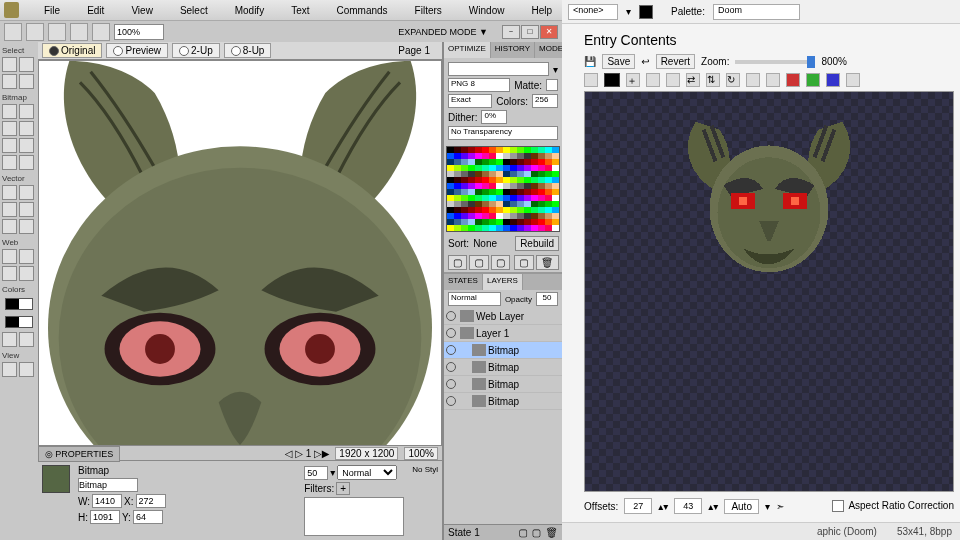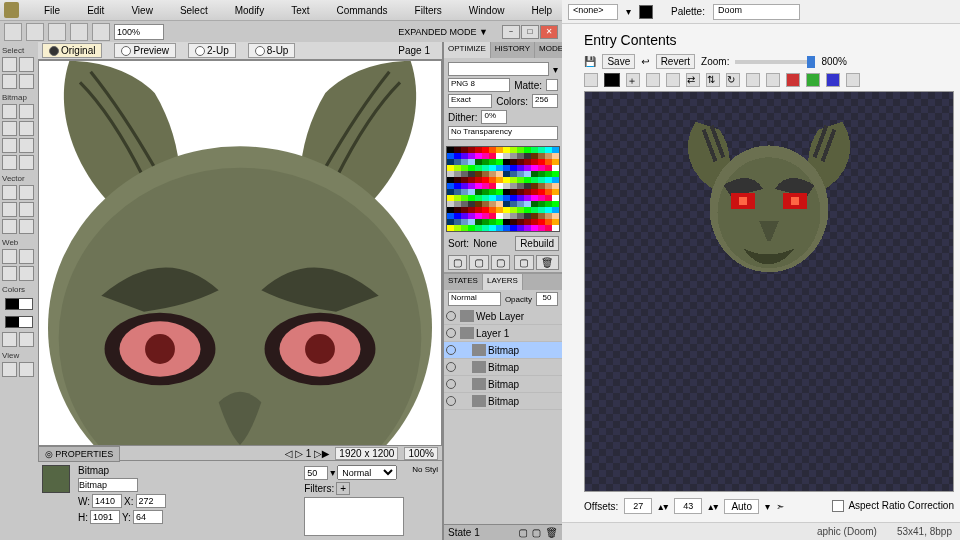--- a/index.html
+++ b/index.html
@@ -17,21 +17,21 @@
 .fw-winbtns .min{background:#ddd;} .fw-winbtns .max{background:#ddd;} .fw-winbtns .cls{background:#e06050;color:#fff;}
 .fw-body { flex: 1; display: flex; overflow: hidden; }
 .fw-tools { width: 38px; background: #c8c8c8; padding: 2px; display: flex; flex-direction: column; gap: 2px; }
 .fw-tools .sect { font-size: 8px; color: #333; margin-top: 2px; }
 .fw-tools .row { display: flex; gap: 2px; }
 .fw-tools .tool { width: 15px; height: 15px; background: #e0e0e0; border: 1px solid #888; }
 .fw-tools .swatch { width: 28px; height: 12px; background: linear-gradient(90deg,#000 50%,#fff 50%); border: 1px solid #555; margin: 2px auto; }
 .fw-editor { flex: 1; display: flex; flex-direction: column; background: #b0b0b0; min-width: 0; }
 .fw-tab { height: 18px; background: #d8d8d8; display: flex; align-items: center; padding: 0 4px; border-bottom: 1px solid #888; }
 .fw-tab .tabtxt { background: #eee; padding: 2px 8px; border: 1px solid #aaa; font-size: 9px; }
-.fw-viewbar { height: 18px; background: #d8d8d8; display: flex; align-items: center; gap: 12px; padding: 0 4px; font-size: 9px; border-bottom: 1px solid #888; }
+.fw-viewbar { height: 18px; background: #d8d8d8; display: flex; align-items: center; gap: 4px; padding: 0 4px; font-size: 9px; border-bottom: 1px solid #888; }
 .fw-viewbar .vbtn { padding: 1px 6px; border: 1px solid #999; background: #eee; cursor: pointer; display:flex;align-items:center;gap:2px; }
 .fw-viewbar .vbtn.on { background: #f8f0d0; }
 .fw-viewbar .vbtn::before { content:""; width:8px;height:8px;border:1px solid #666;border-radius:50%;background:#fff;display:inline-block; }
 .fw-viewbar .vbtn.on::before { background:#333; }
 .fw-viewbar .pg { margin-left: auto; padding: 1px 8px; }
 .fw-canvas { flex: 1; background: #fff; position: relative; overflow: hidden; border: 1px solid #888; }
 .demon { position: absolute; left: 0; top: 0; width: 100%; height: 100%; }
 .fw-status { height: 14px; background: #c8c8c8; display: flex; align-items: center; font-size: 8px; padding: 0 4px; gap: 6px; justify-content: flex-end; }
 .fw-status .sb { border: 1px solid #999; padding: 0 3px; background: #eee; }
 .fw-props { height: 80px; background: #c8c8c8; border-top: 1px solid #888; padding: 4px; display: flex; gap: 8px; }

